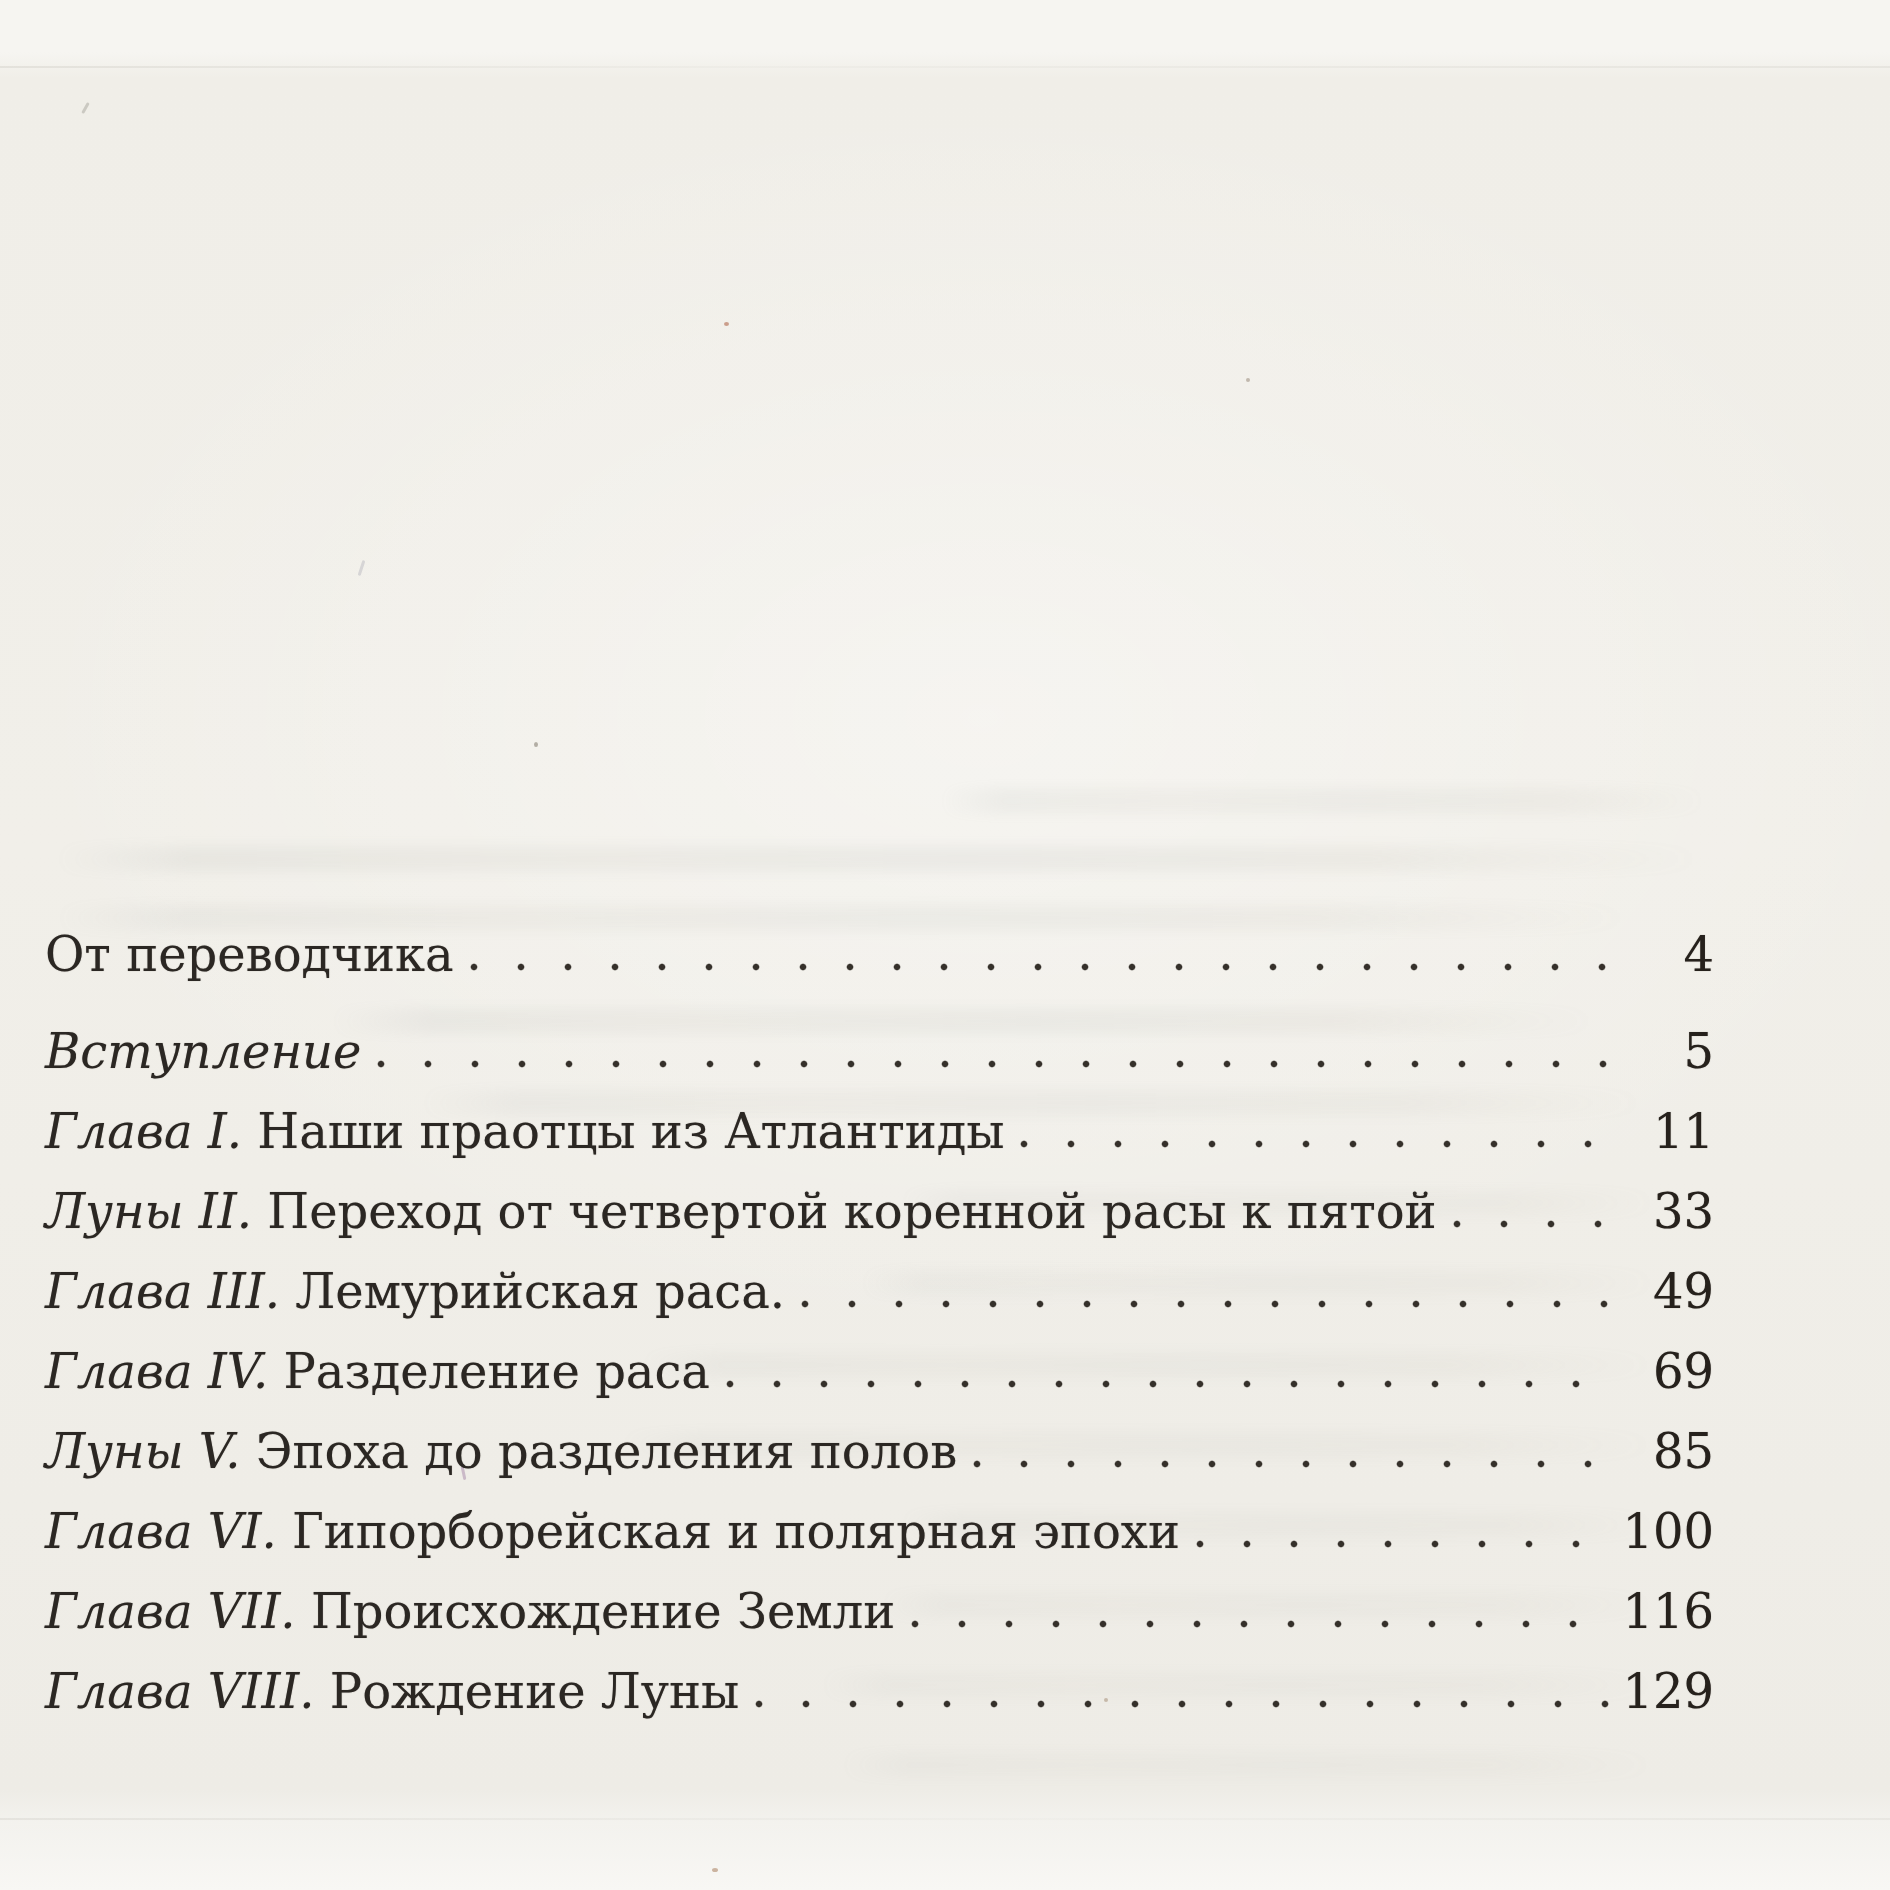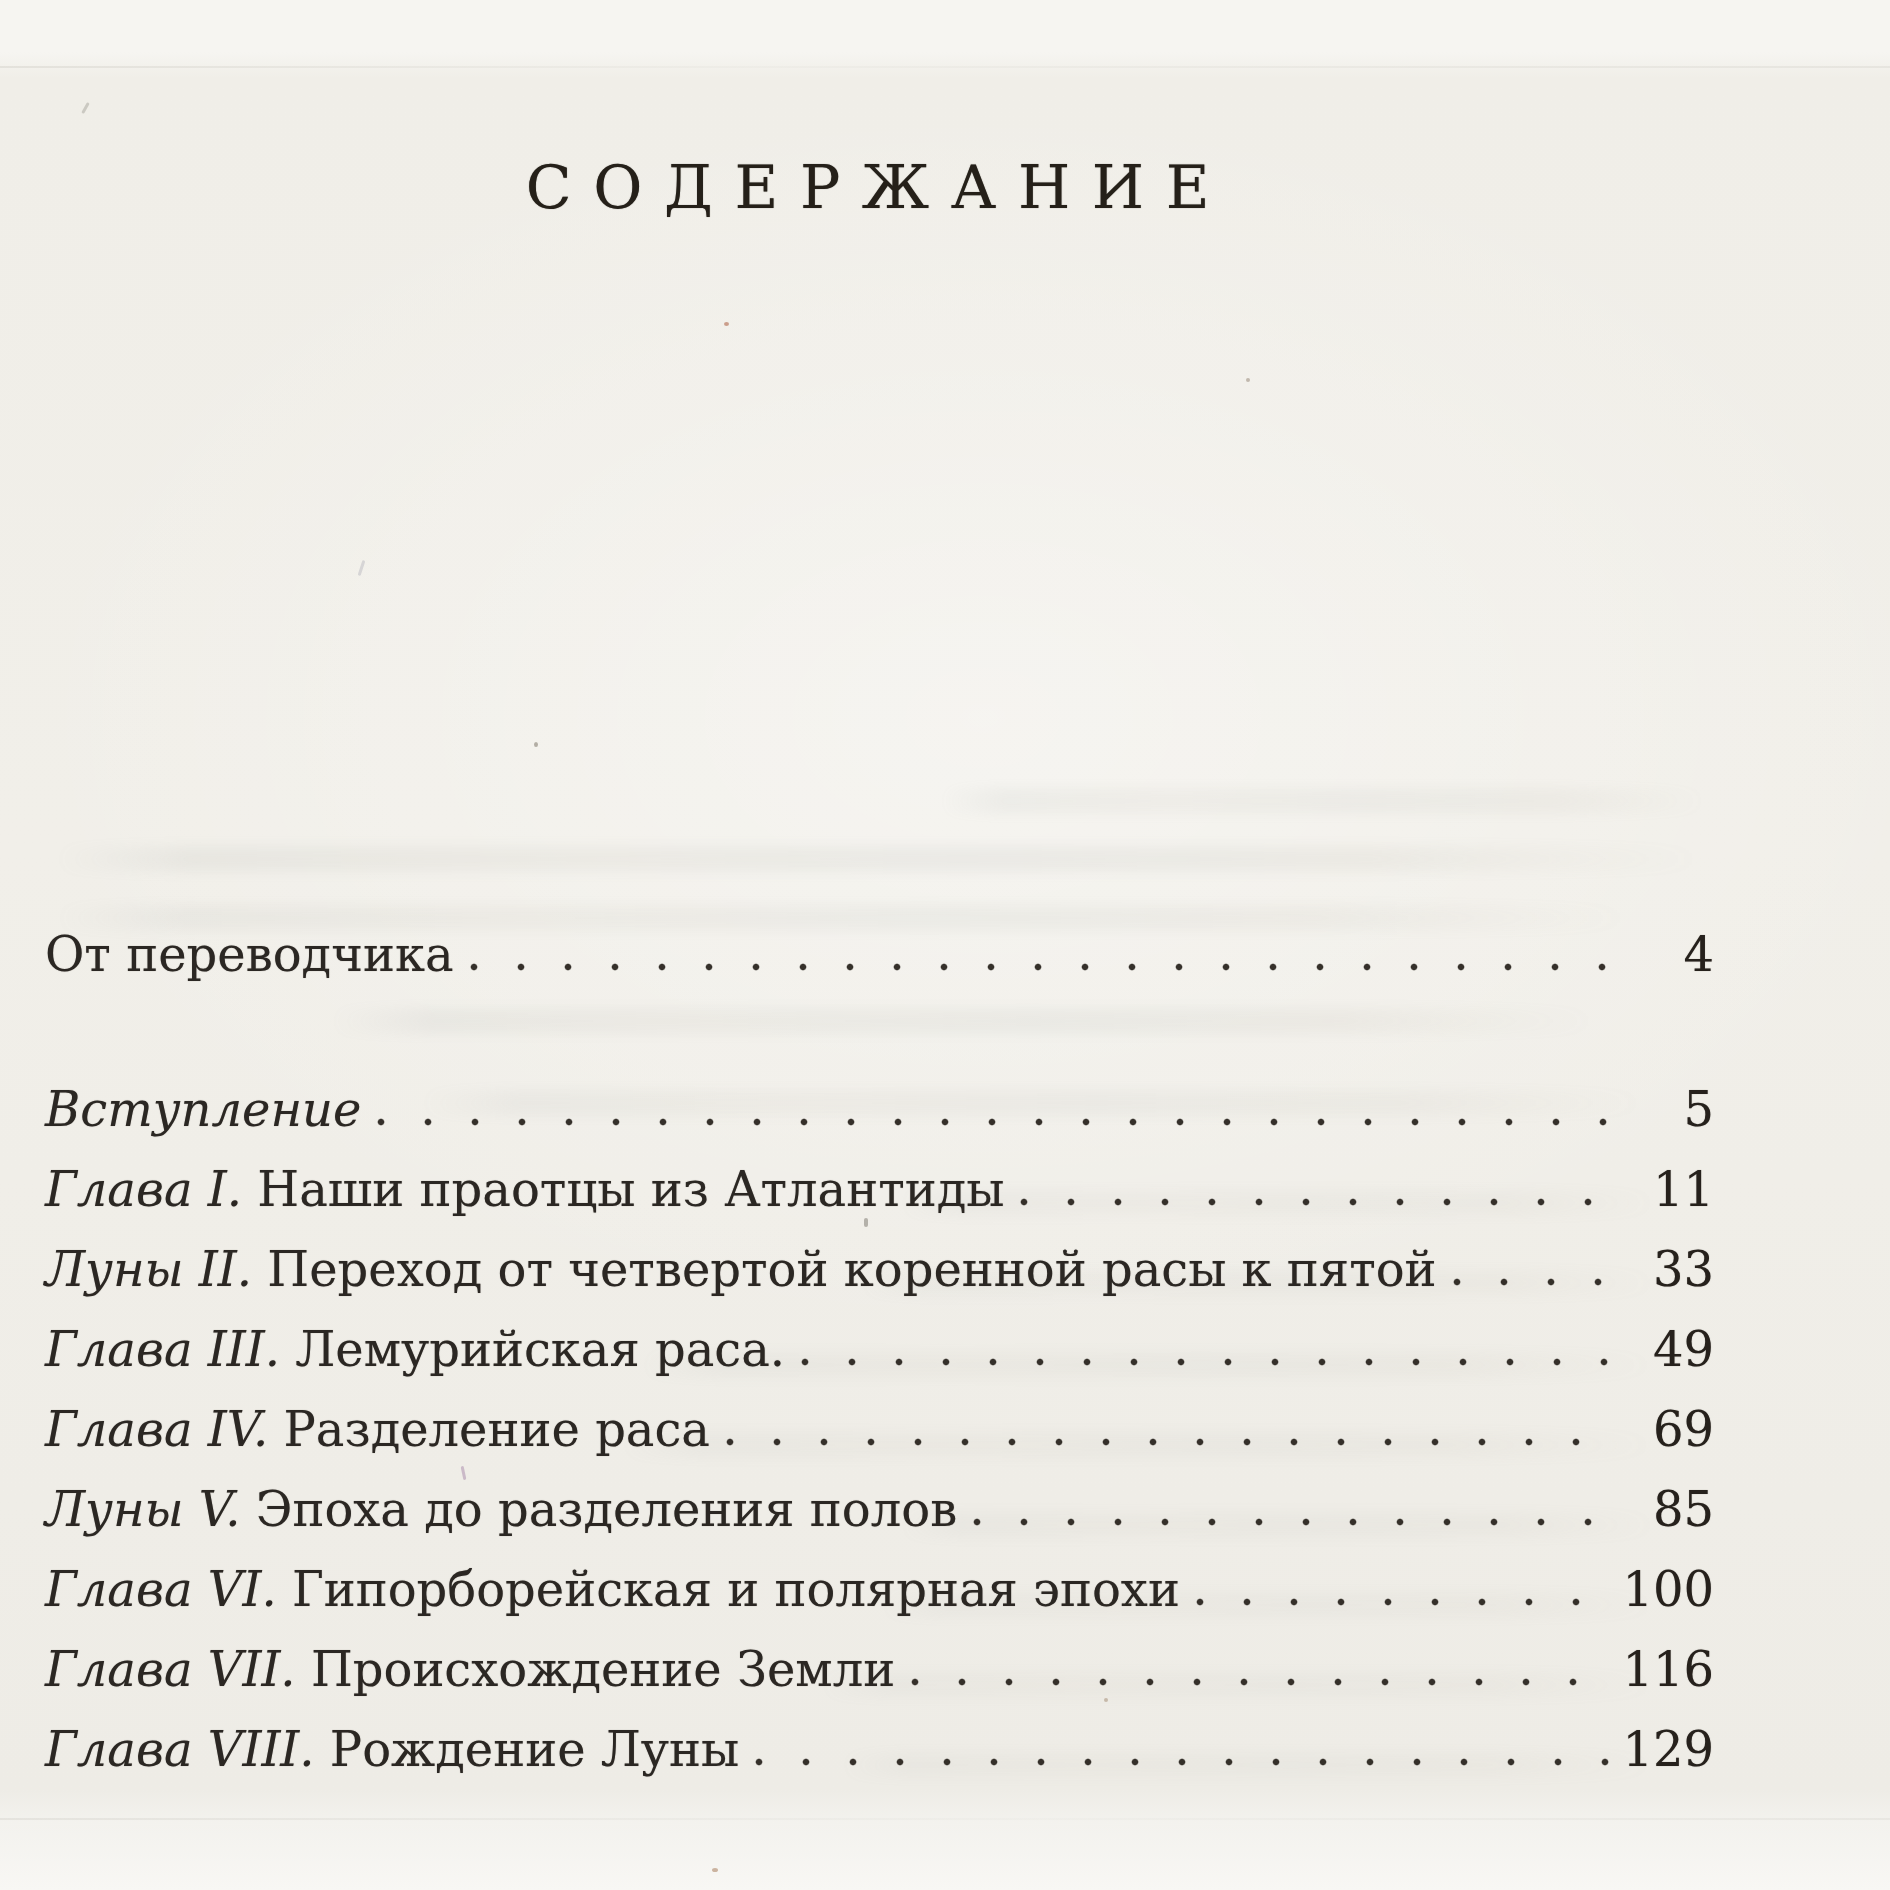--- a/index.html
+++ b/index.html
@@ -57,21 +57,21 @@
     align-items: baseline;
     height: 58px;
     line-height: 58px;
     margin-bottom: 22px;
     font-size: 48px;
     white-space: nowrap;
     color: #2b2723;
     text-shadow: 0 0 1px rgba(35,28,20,0.4);
   }
   .toc-row.gap-after {
-    margin-bottom: 97px;
+    margin-bottom: 39px;
   }
   .entry-text { flex: 0 0 auto; }
   .entry-prefix { font-style: italic; }
   .dot-leader {
     flex: 1 1 auto;
     align-self: flex-end;
     height: 12px;
     margin: 0 10px 10px 16px;
     background-image: radial-gradient(circle at 4px 6px, #35302a 2.7px, rgba(53,48,42,0.55) 3.1px, rgba(0,0,0,0) 3.9px);
     background-size: 47px 12px;
@@ -148,21 +148,20 @@
   <div class="speck s1"></div>
   <div class="speck s2"></div>
   <div class="speck s3"></div>
   <div class="speck s4"></div>
   <div class="speck s5"></div>
   <div class="speck s6"></div>
   <div class="speck s7"></div>
   <div class="speck s8"></div>
   <div class="speck s9"></div>
 
-  <h1 class="page-title">СОДЕРЖАНИЕ</h1>
 
   <div class="toc">
 
     <div class="toc-row gap-after">
       <span class="entry-text"><i class="entry-prefix"></i> <span>От переводчика</span></span>
       <span class="dot-leader"></span>
       <span class="page-num">4</span>
     </div>
 
     <div class="toc-row">

